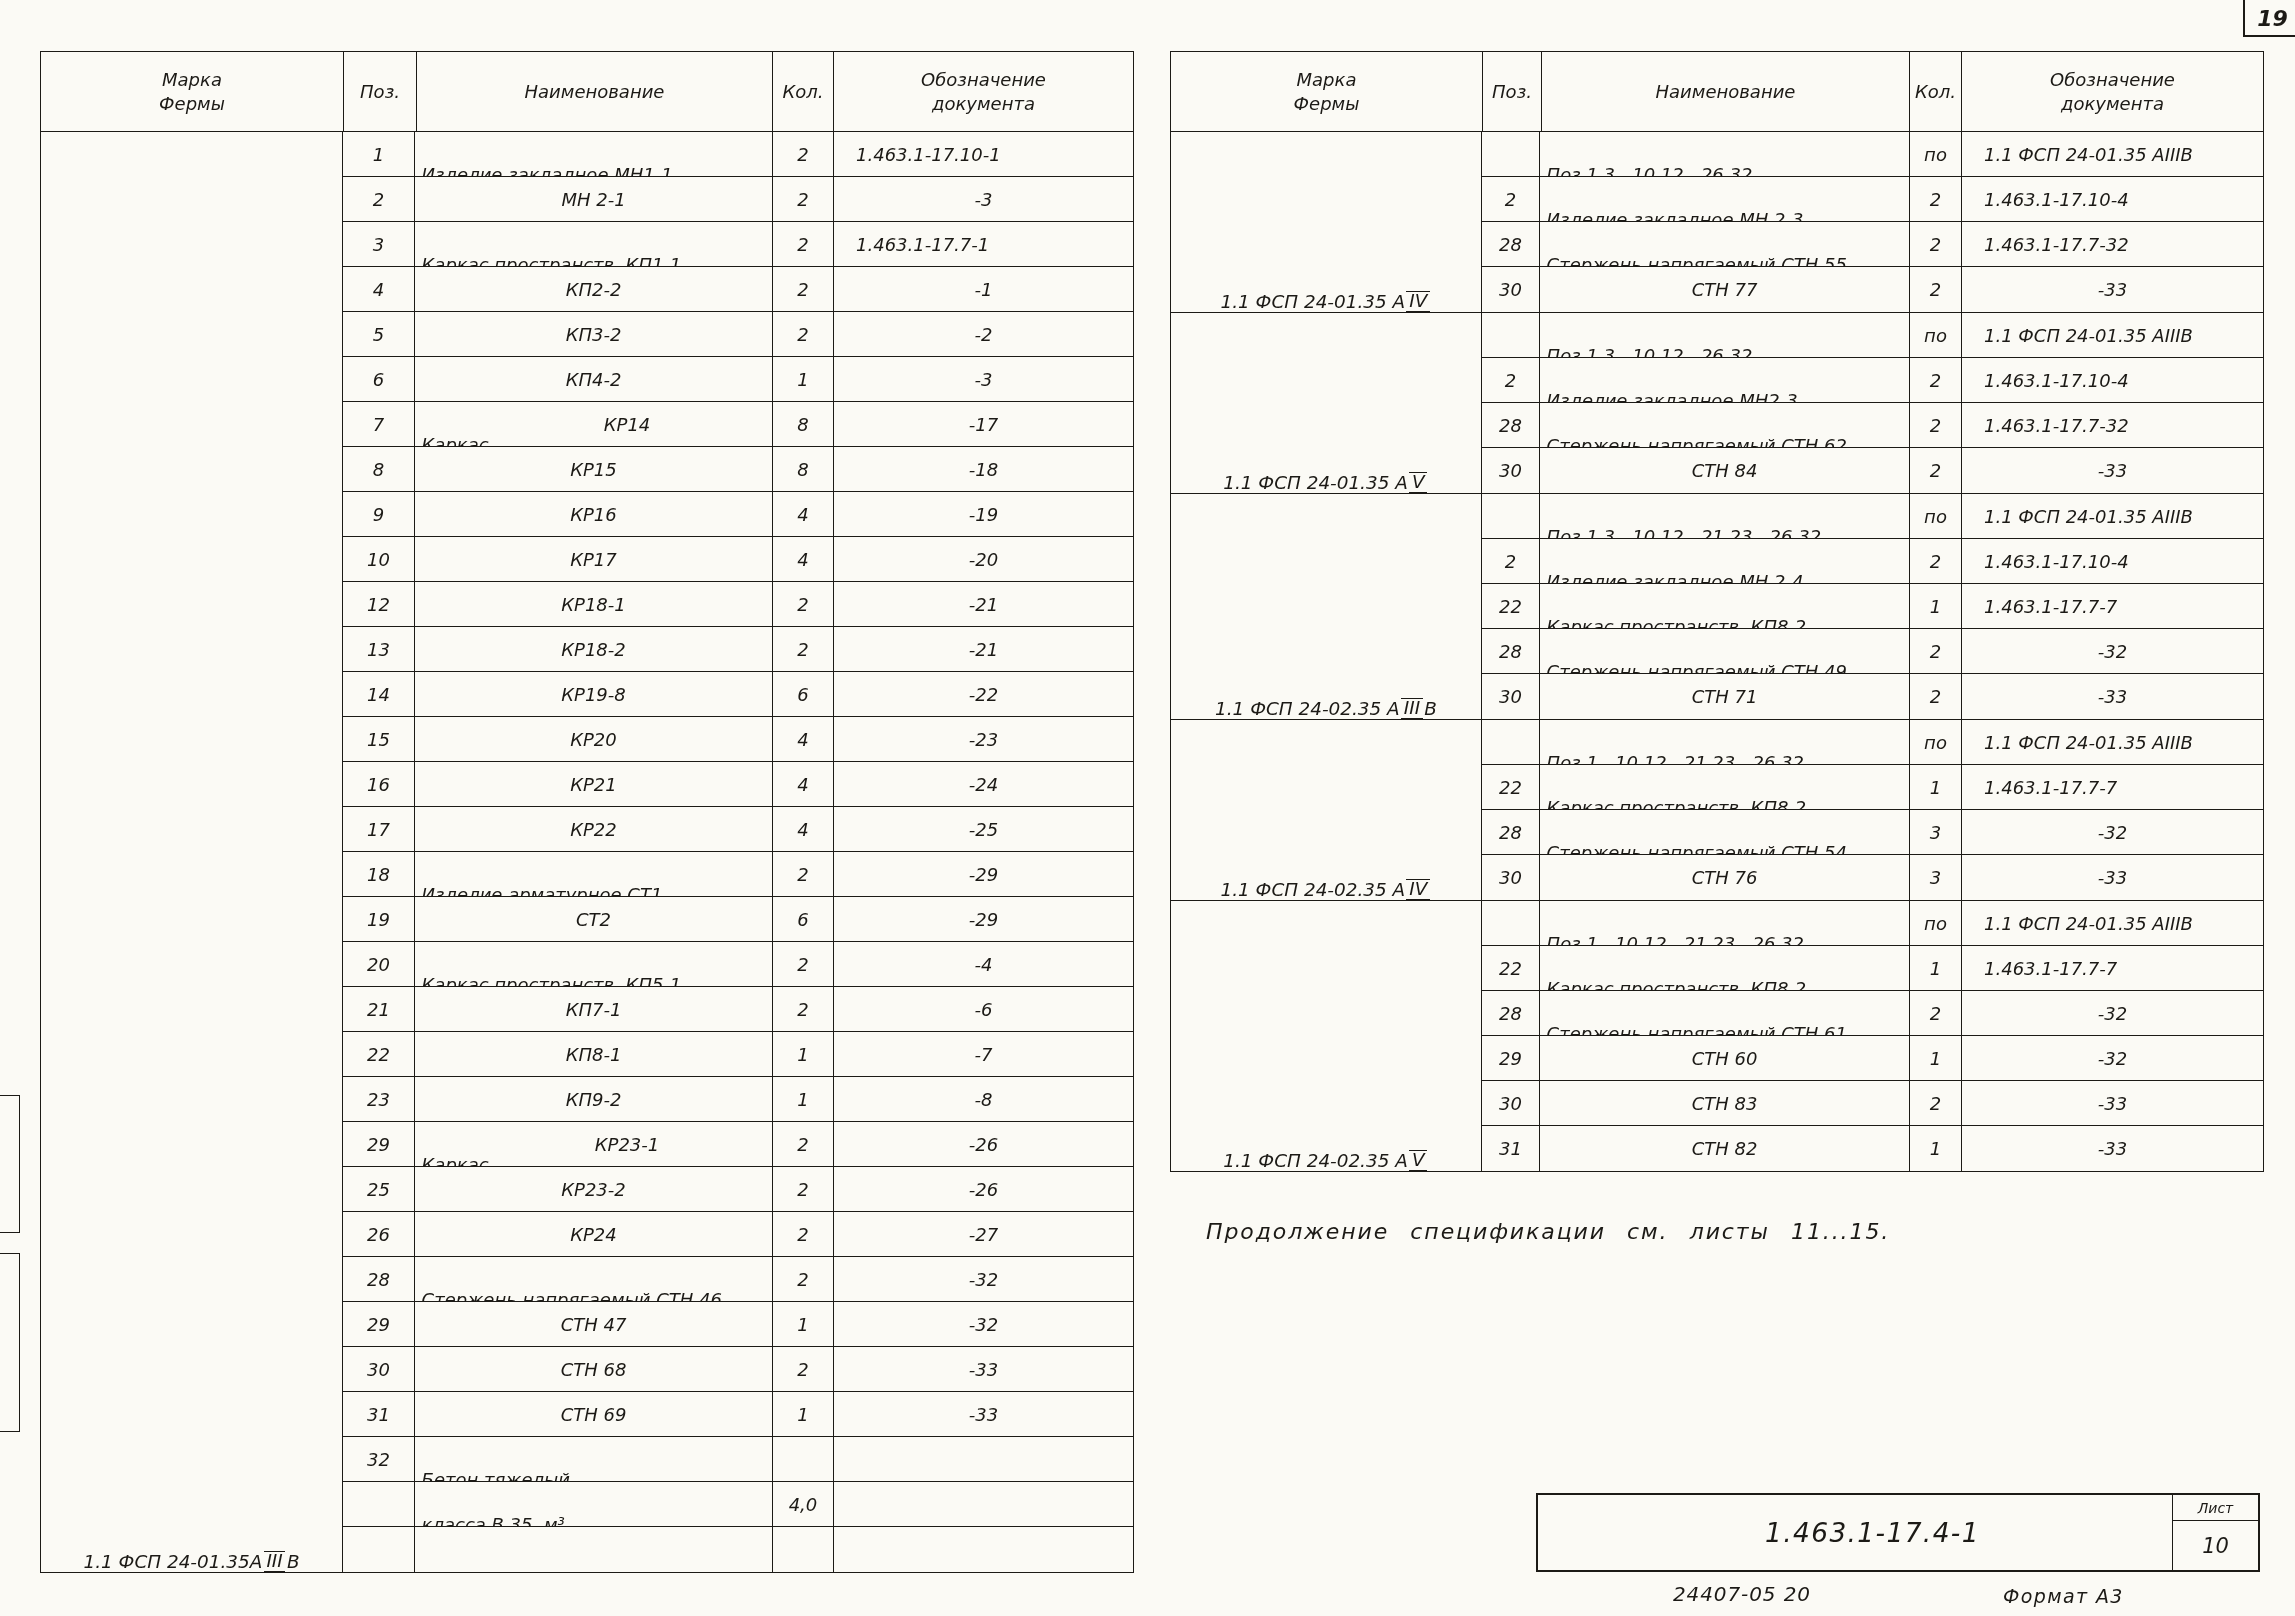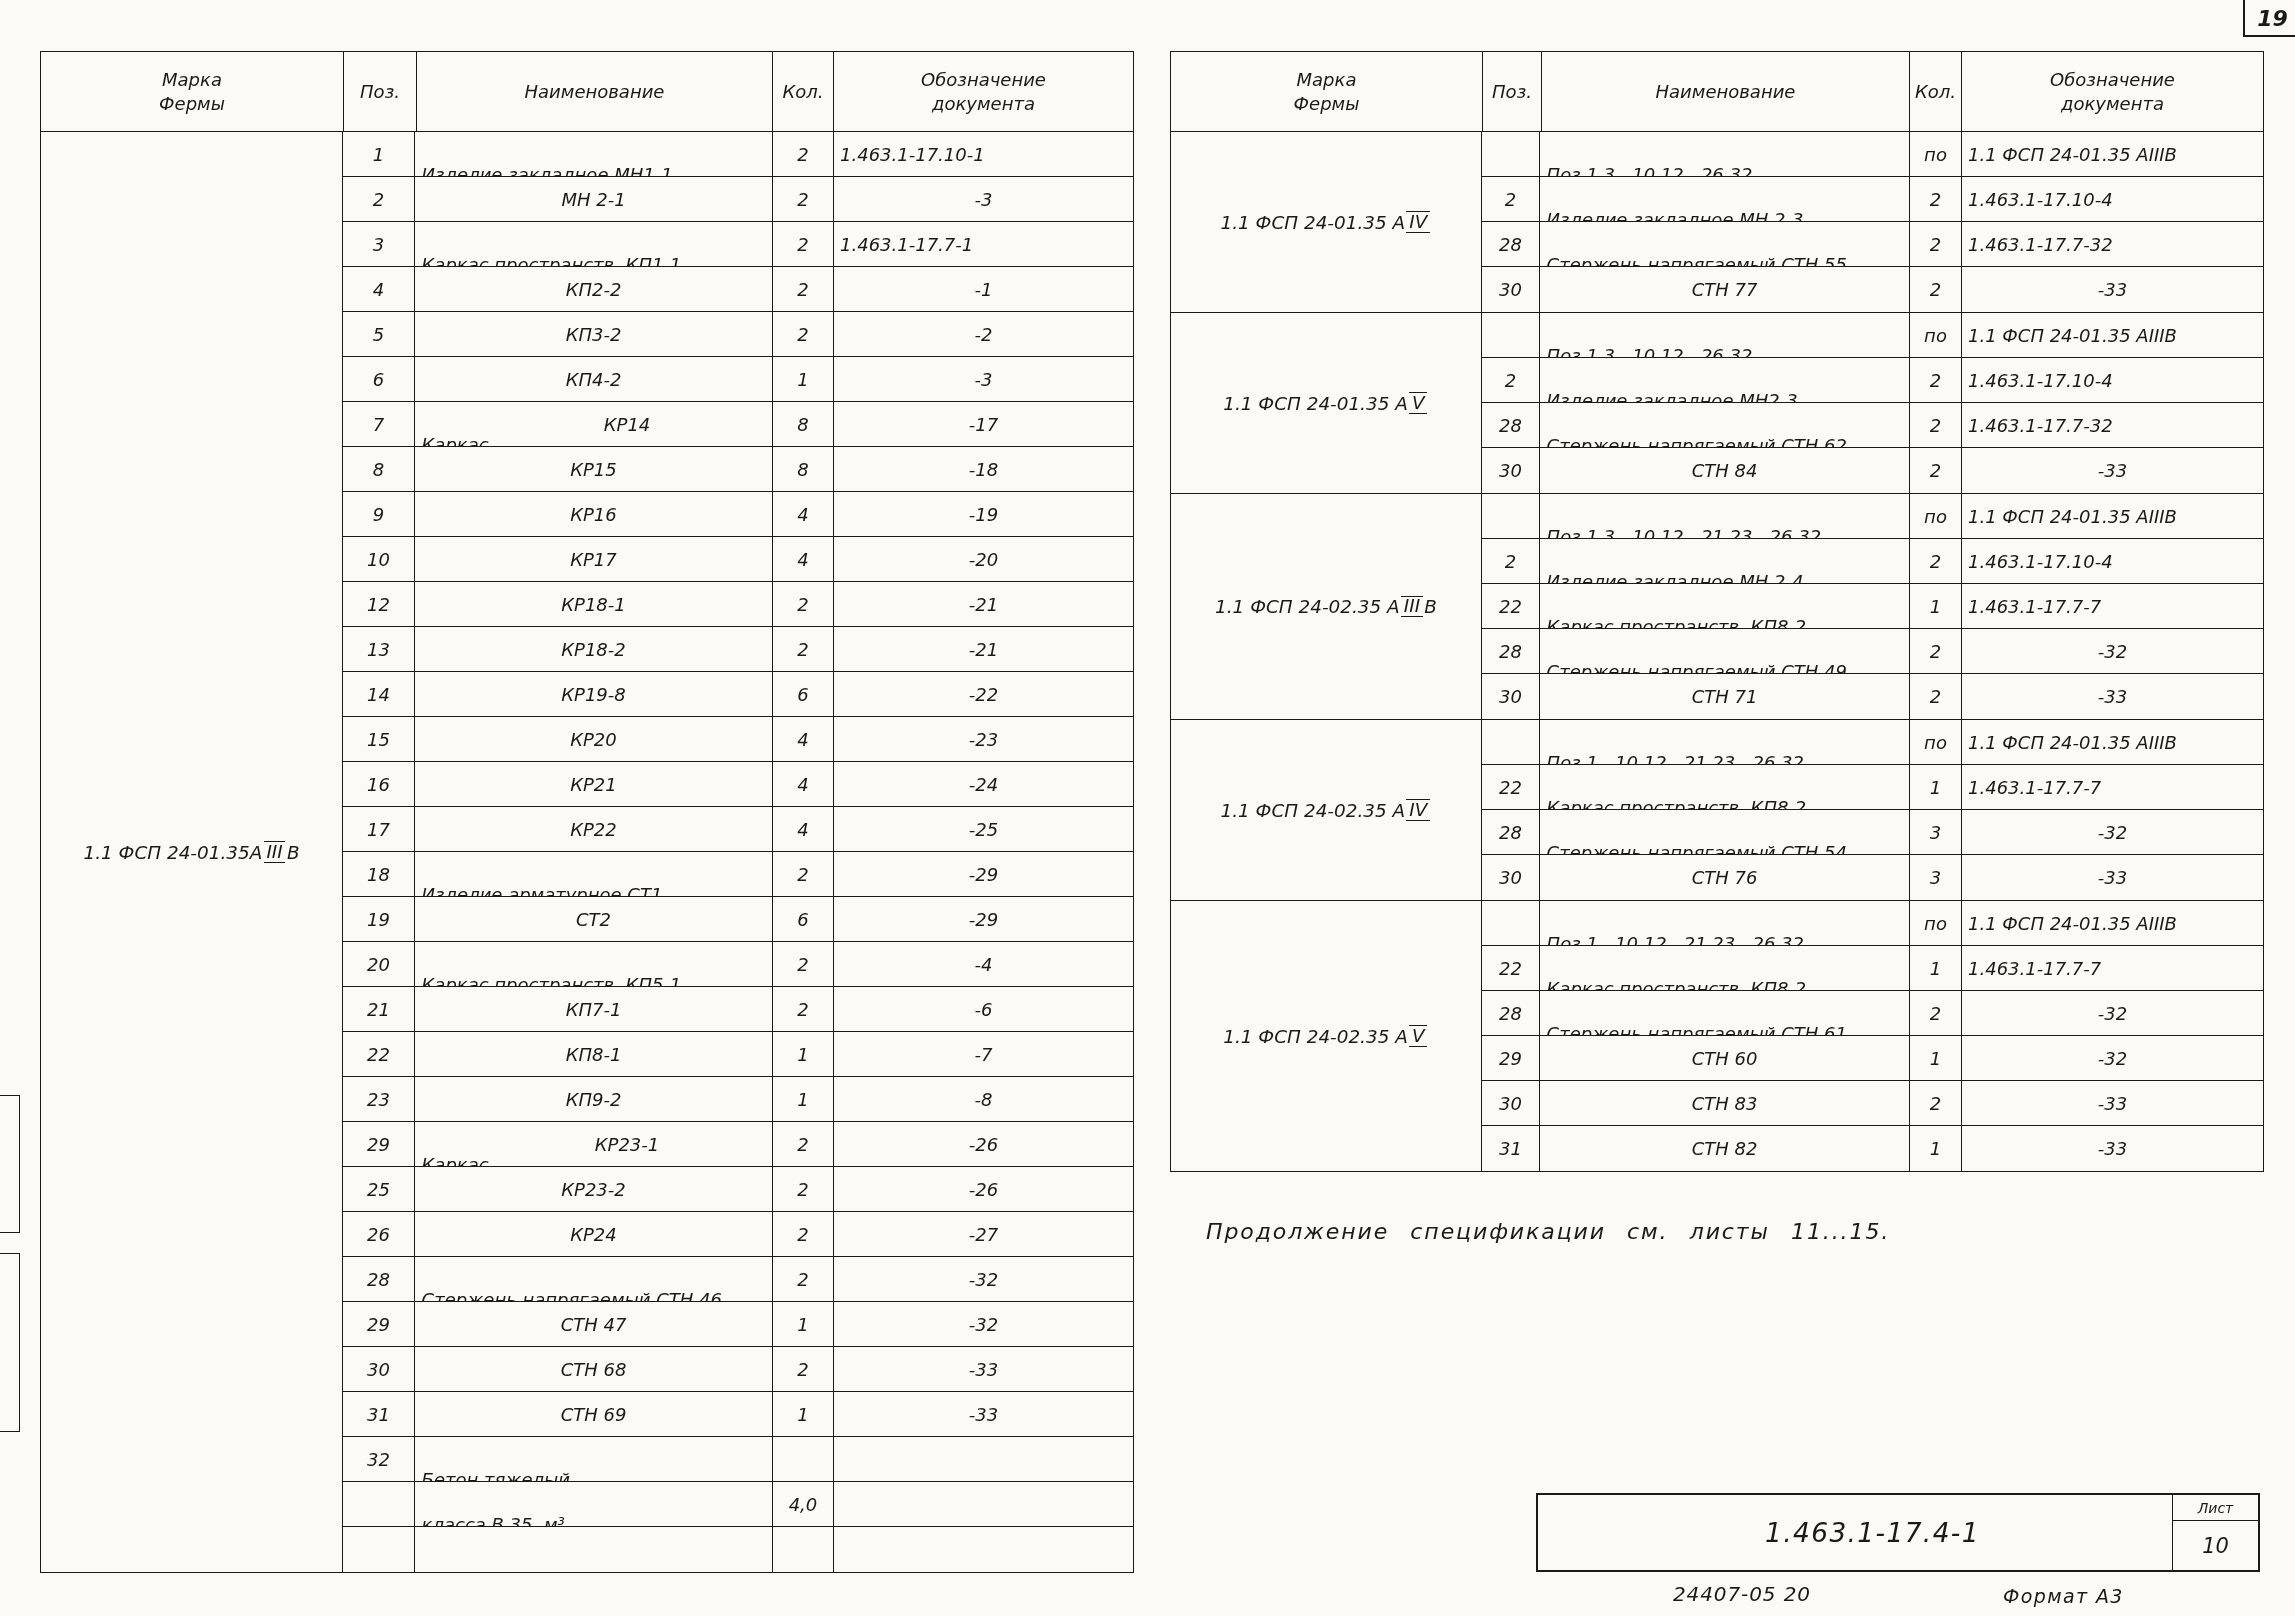--- a/index.html
+++ b/index.html
@@ -37,21 +37,21 @@
   .spec.right .thead { grid-template-columns: 311px 59px 1fr 52px 302px; }
   .hc {
     display: flex; flex-direction: column; justify-content: center; align-items: center;
     border-left: 1.9px solid #1c1a16;
     font-size: 18px; font-style: italic; line-height: 1.3; text-align: center;
   }
   .hc:first-child { border-left: none; }
 
   .twrap { display: flex; align-items: stretch; }
   .mark-col {
-    display: flex; align-items: center; justify-content: center;
+    display: flex; align-items: flex-end; justify-content: center;
     border-right: 1.9px solid #1c1a16;
     font-size: 18.4px; font-style: italic; white-space: nowrap;
   }
   .spec.left  .mark-col { width: 302px; }
   .spec.right .mark-col { width: 311px; }
   .rows { flex: 1; }
 
   .row { display: grid; height: 45px; border-bottom: 1.9px solid #1c1a16; }
   .spec.left  .row { grid-template-columns: 71px 1fr 61px 300px; }
   .spec.right .row { grid-template-columns: 57px 1fr 52px 302px; }
@@ -61,21 +61,21 @@
     border-left: 1.9px solid #1c1a16;
     display: flex; align-items: center;
     font-size: 18px; font-style: italic; white-space: nowrap; overflow: hidden;
   }
   .cell:first-child { border-left: none; }
   .cell.pos, .cell.qty { justify-content: center; }
   .cell.name { padding: 0 6.6px; }
   .cell.name .nlabel { flex: 0 0 auto; margin-top: 40px; }
   .cell.name .ncode  { flex: 1 1 auto; text-align: center; }
   .cell.doc.center { justify-content: center; }
-  .cell.doc.left   { padding-left: 6px; }
+  .cell.doc.left   { padding-left: 22px; }
 
   .groups .group { display: flex; align-items: stretch; border-bottom: 1.9px solid #1c1a16; }
   .groups .group:last-child { border-bottom: none; }
 
   .roman {
     display: inline-block;
     border-top: 1.9px solid currentColor;
     border-bottom: 1.9px solid currentColor;
     padding: 0.5px 2.8px; margin: 0 1.4px; line-height: 1.0;
   }

